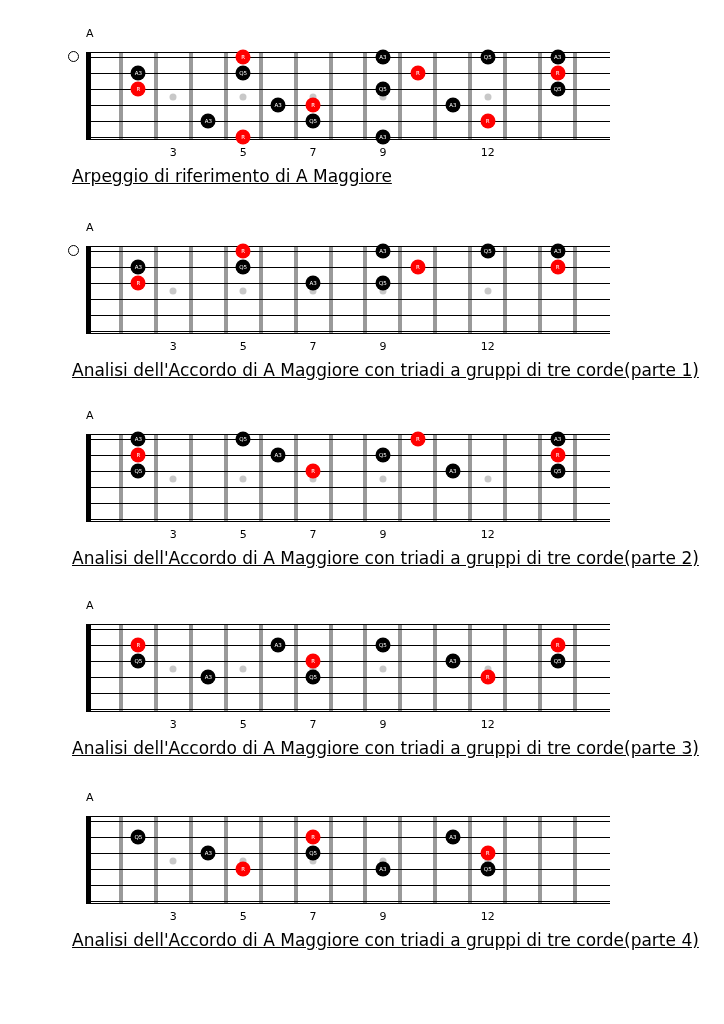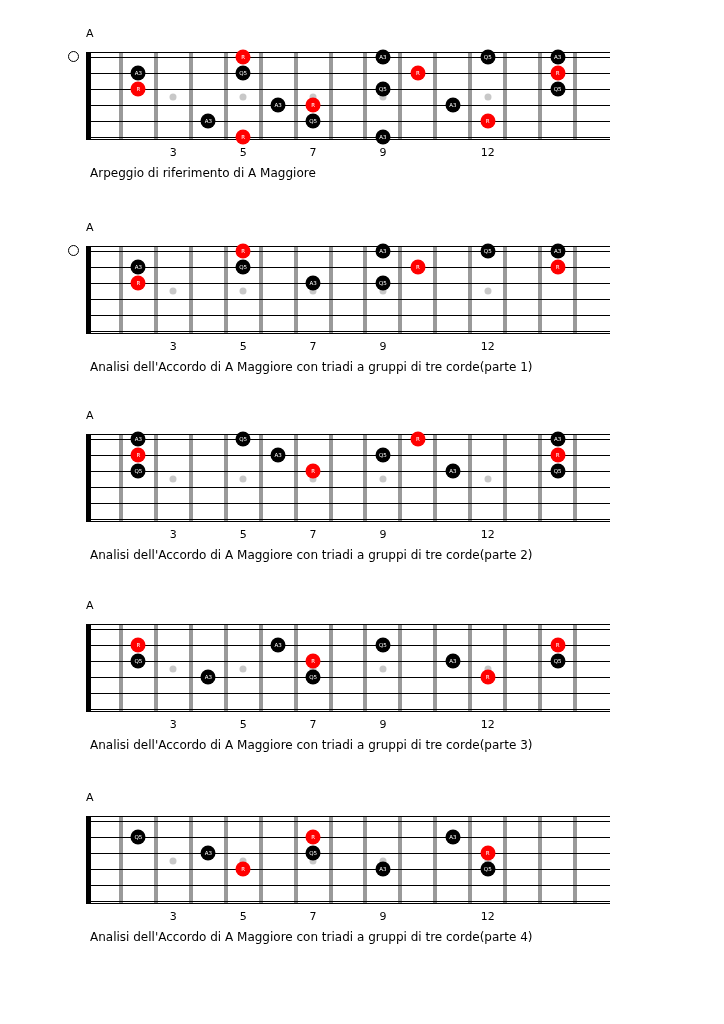--- a/index.html
+++ b/index.html
@@ -99,24 +99,25 @@
   }
   .fretnum {
     position: absolute;
     font-size: 11px;
     color: #000;
     text-align: center;
     transform: translateX(-50%);
   }
   .caption {
     position: absolute;
-    left: 90px;
-    font-size: 12px;
+    left: 72px;
+    font-size: 17px;
     color: #000;
     white-space: nowrap;
+    text-decoration: underline;
   }
 </style>
 </head>
 <body>
 
 <div class="page">
   <div id="diagrams-root">
       <div class="diagram-block" style="top: 28px;">
         <div class="chord-name">A</div>
         <div class="open-marker" style="top: 23px;"></div>

